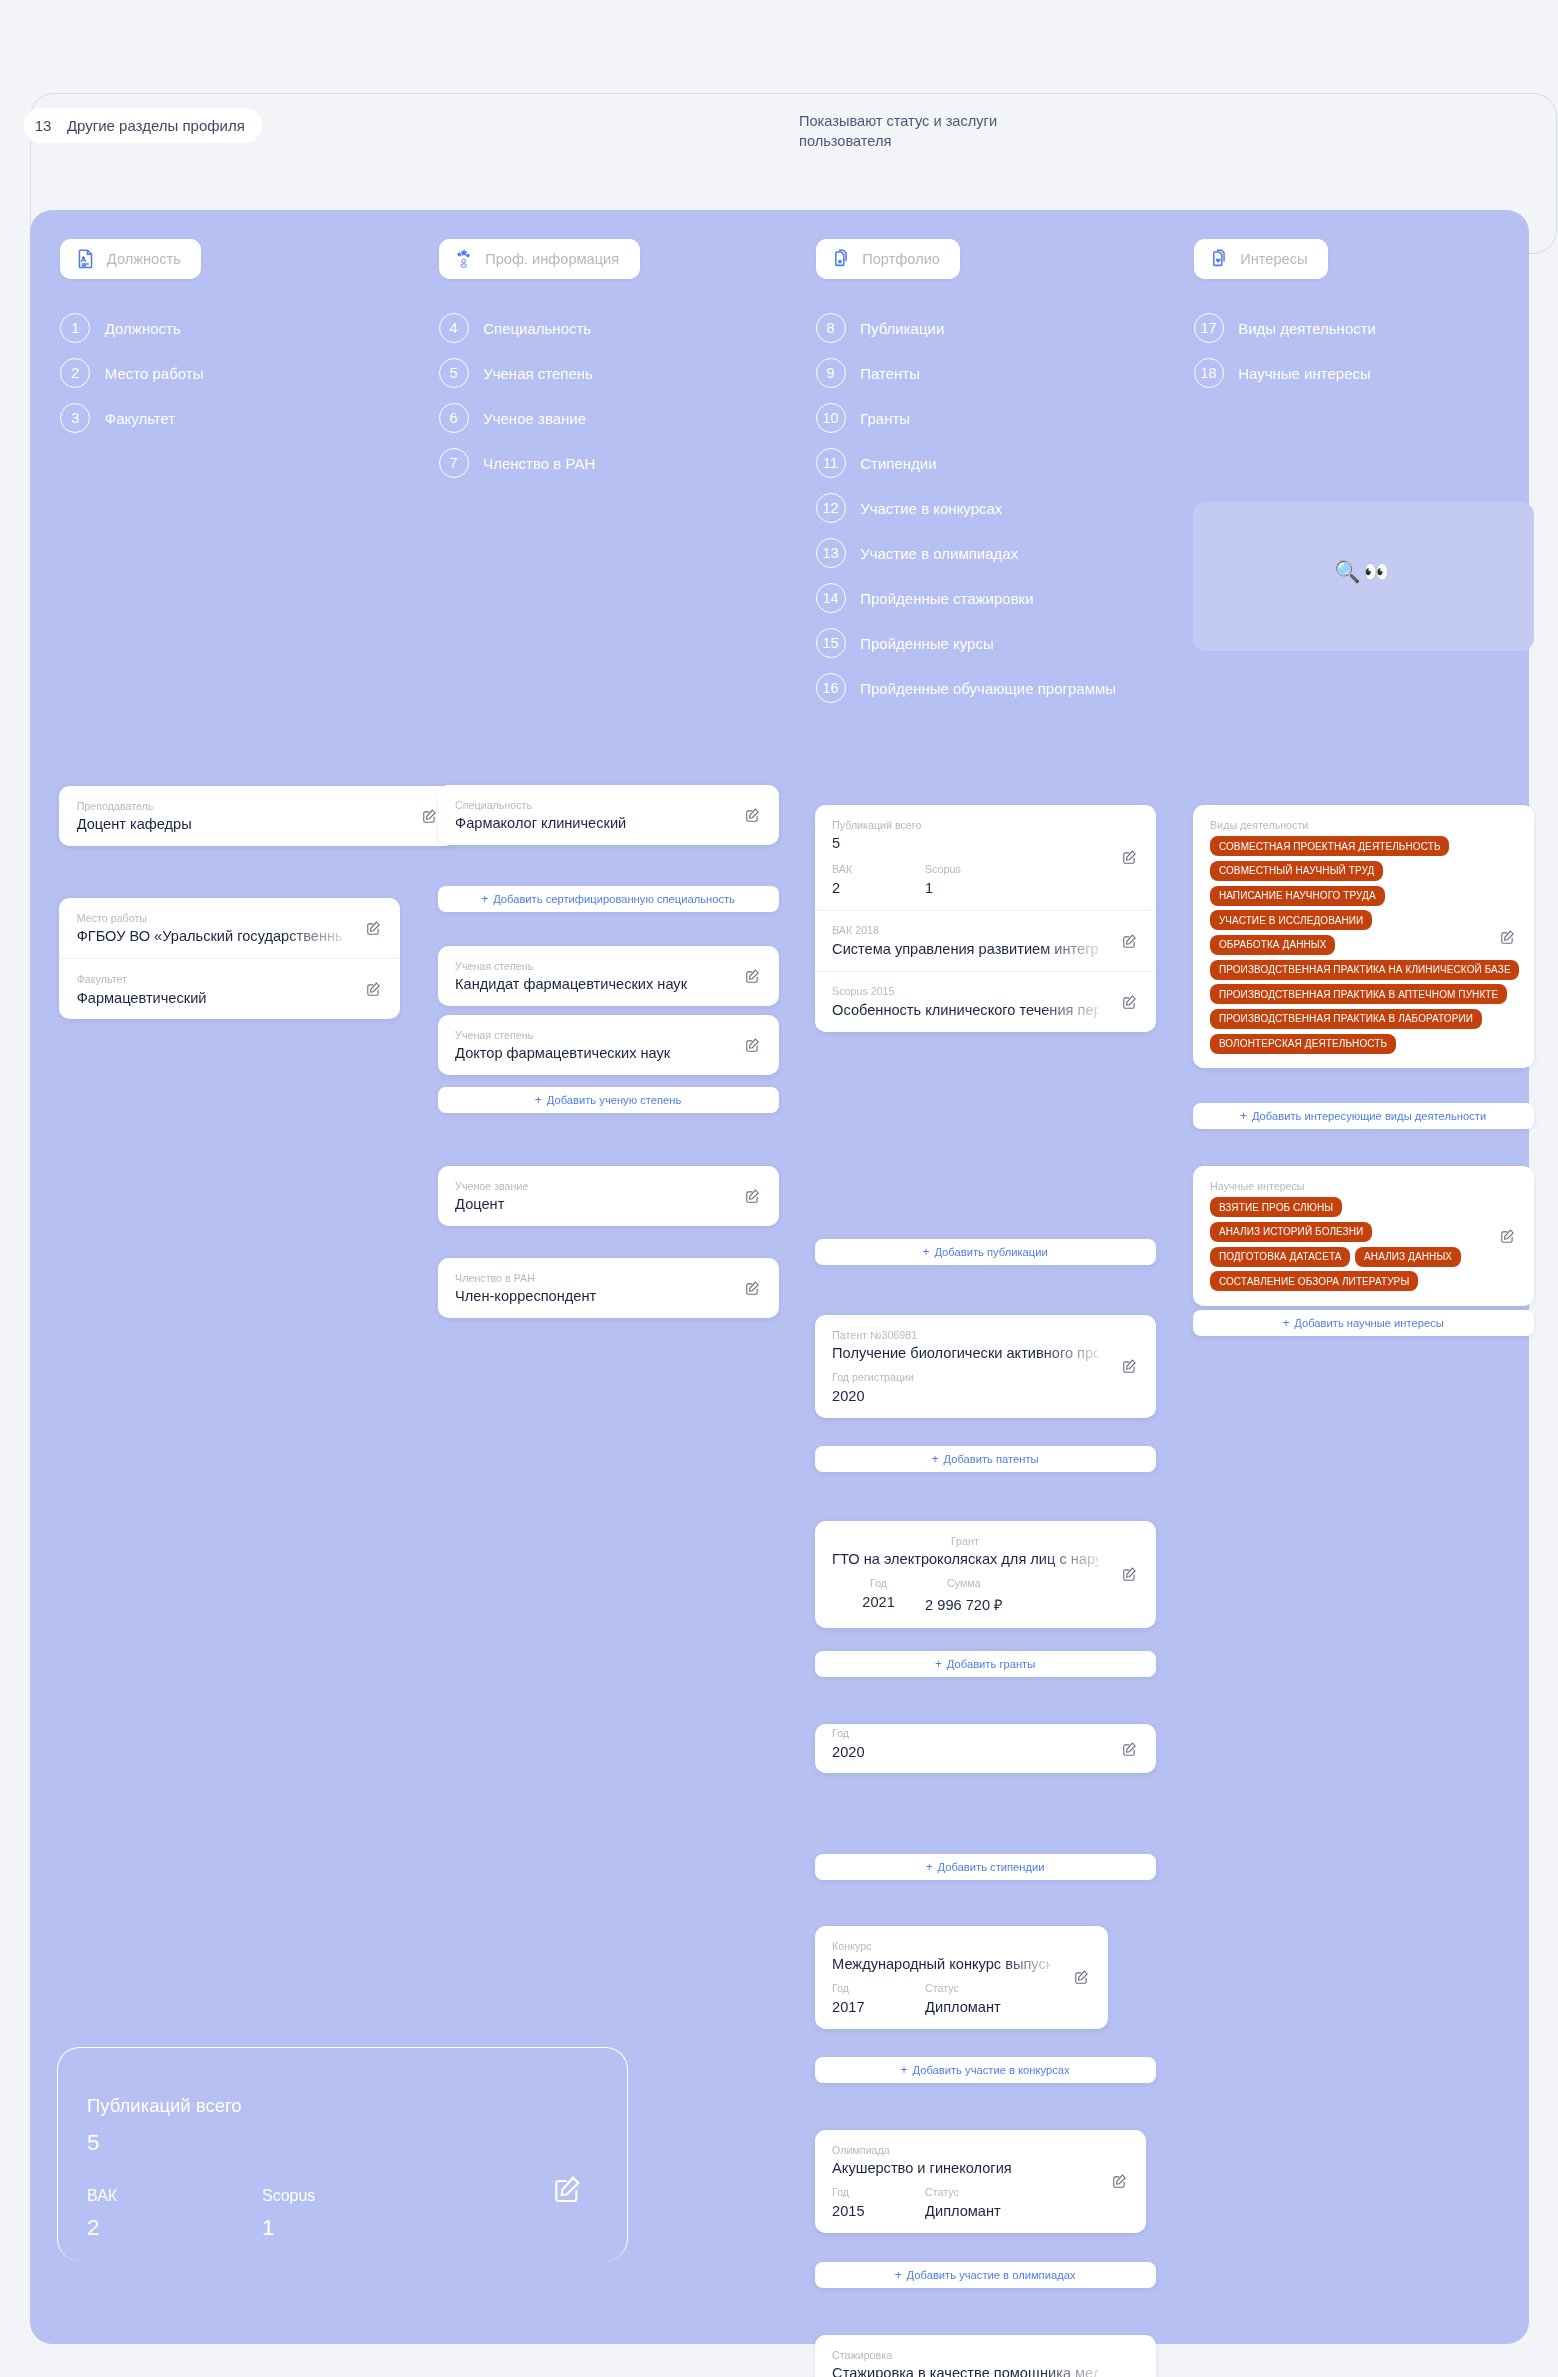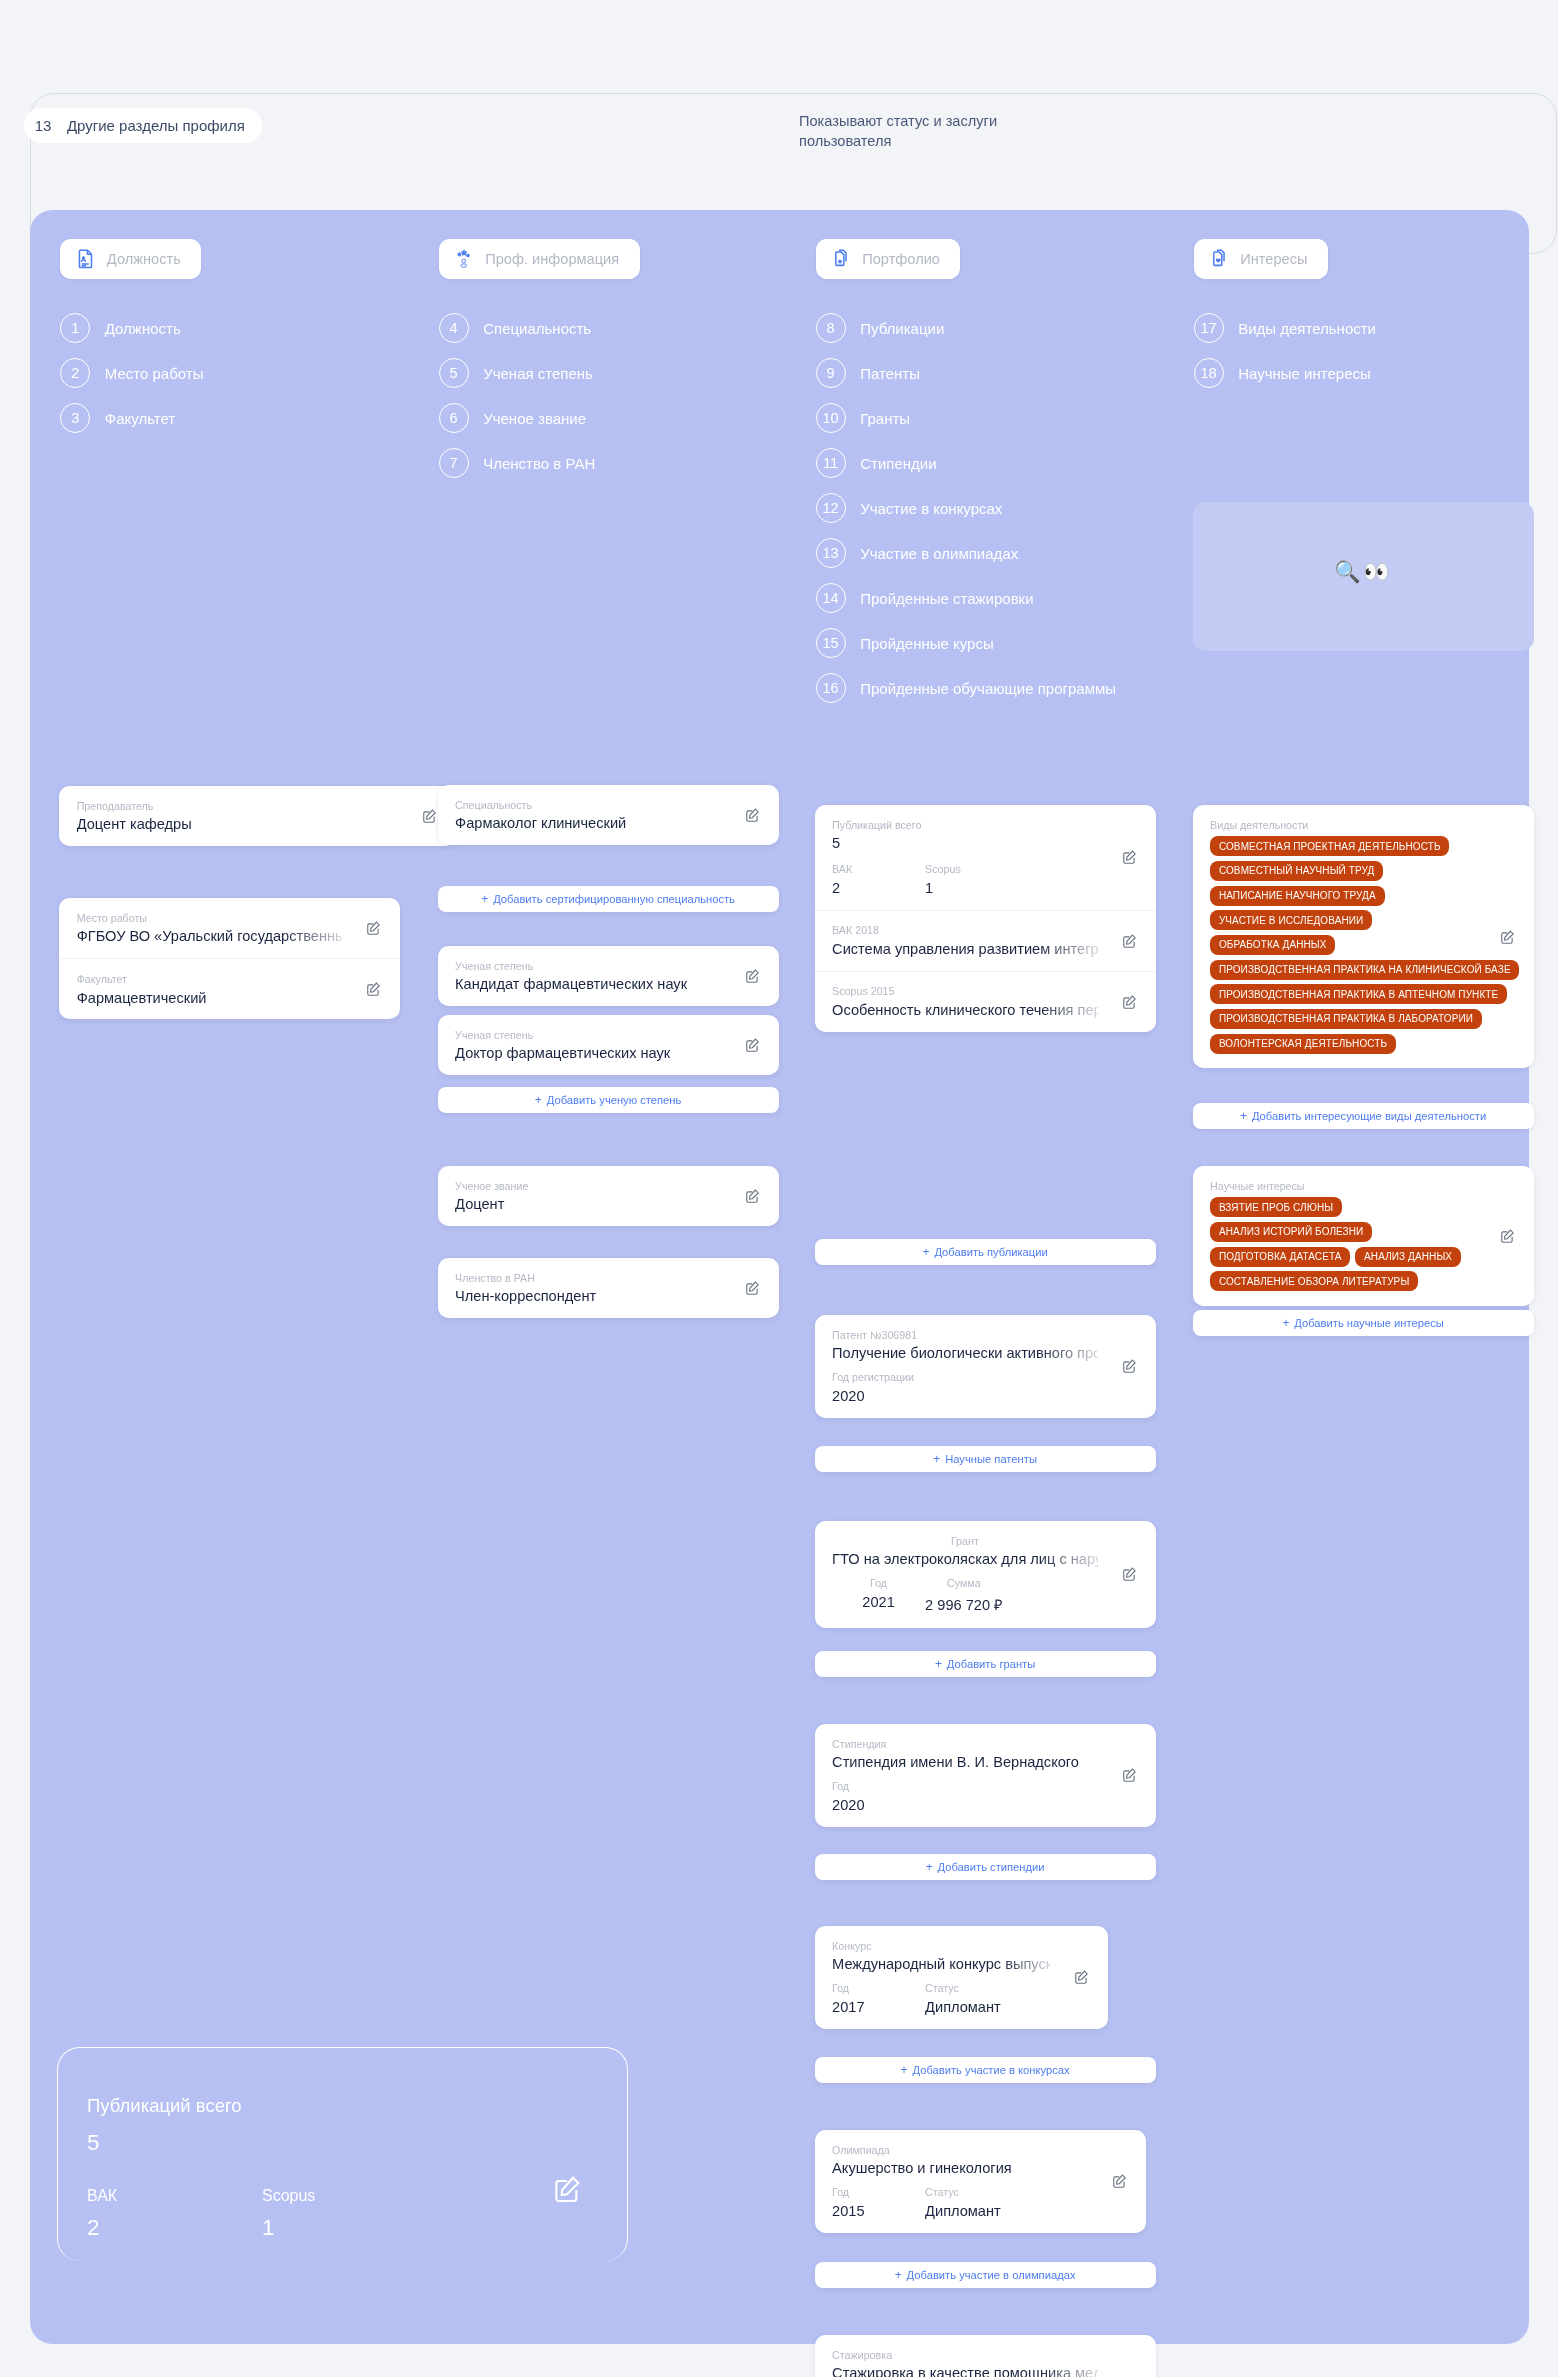--- a/index.html
+++ b/index.html
@@ -455,21 +455,21 @@
         <span class="edit-card-ico">
           <svg viewBox="0 0 24 24" width="16.6" height="16.6" fill="none" stroke="#66707f" stroke-width="1.6">
               <path d="M19 13v6a2 2 0 0 1-2 2H6a2 2 0 0 1-2-2V8a2 2 0 0 1 2-2h6"></path>
               <path d="M16.5 3.5l4 4L12 16l-4 .5.5-4z"></path>
             </svg>
         </span>
       </div>
 
       <div class="addbtn" style="left:13.6px; top:1236px; width:341px;">
         <span class="plus">+</span>
-        <span>Научные патенты</span>
+        <span>Добавить патенты</span>
       </div>
 
       <div class="card" style="left:13.6px; top:1311px; width:341px;text-align:center;">
         <div class="crow" style="padding-bottom:6.8px;">
           <div class="clabel">Грант</div>
           <div class="cvalue">ГТО на электроколясках для лиц с нарушением опорно-двигательного аппарата</div>
         </div>
         <div class="crow" style="border-top:none; padding-top:2.9px;">
           <div class="pair">
             <div>
@@ -489,24 +489,20 @@
             </svg>
         </span>
       </div>
 
       <div class="addbtn" style="left:13.6px; top:1441px; width:341px;">
         <span class="plus">+</span>
         <span>Добавить гранты</span>
       </div>
 
       <div class="card" style="left:13.6px; top:1514px; width:341px;">
-        <div class="crow" style="padding-bottom:6.8px;">
-          <div class="clabel">Стипендия</div>
-          <div class="cvalue nofade">Стипендия имени В. И. Вернадского</div>
-        </div>
         <div class="crow" style="border-top:none; padding-top:2.9px;">
           <div class="clabel">Год</div>
           <div class="cvalue nofade">2020</div>
         </div>
         <span class="edit-card-ico">
           <svg viewBox="0 0 24 24" width="16.6" height="16.6" fill="none" stroke="#66707f" stroke-width="1.6">
               <path d="M19 13v6a2 2 0 0 1-2 2H6a2 2 0 0 1-2-2V8a2 2 0 0 1 2-2h6"></path>
               <path d="M16.5 3.5l4 4L12 16l-4 .5.5-4z"></path>
             </svg>
         </span>

